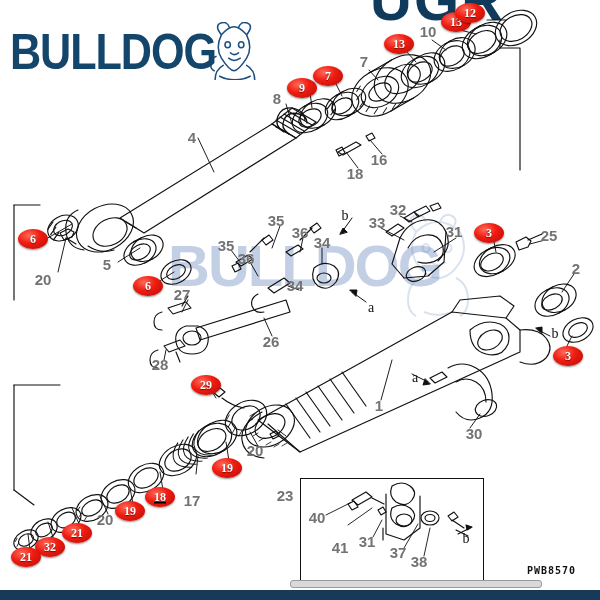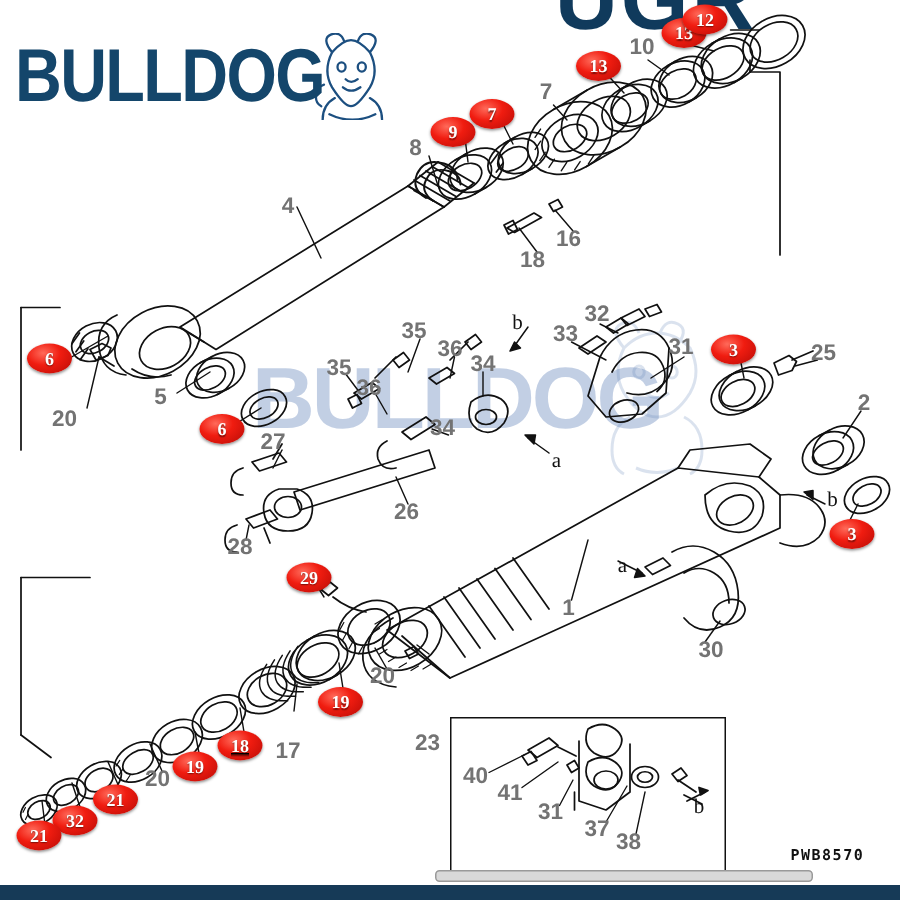--- a/index.html
+++ b/index.html
@@ -532,21 +532,21 @@
       <div class="callout" style="left: 454px; top: 232px;"><span class="bnum">31</span></div>
       <div class="callout" style="left: 549px; top: 236px;"><span class="bnum">25</span></div>
       <div class="callout" style="left: 576px; top: 269px;"><span class="bnum">2</span></div>
       <div class="callout" style="left: 379px; top: 406px;"><span class="bnum">1</span></div>
       <div class="callout" style="left: 474px; top: 434px;"><span class="bnum">30</span></div>
       <div class="callout" style="left: 192px; top: 481px; margin-top: 20px;"><span class="bnum">17</span></div>
       <div class="callout" style="left: 255px; top: 451px;"><span class="bnum">20</span></div>
       <div class="callout" style="left: 285px; top: 452px; margin-top: 44px;"><span class="bnum">23</span></div>
       <div class="callout" style="left: 105px; top: 520px;"><span class="bnum">20</span></div>
       <div class="callout" style="left: 317px; top: 518px;"><span class="bnum">40</span></div>
-      <div class="callout" style="left: 340px; top: 529px; text-align: right;"><span class="bnum">41</span></div>
+      <div class="callout" style="left: 340px; top: 548px; text-align: right;"><span class="bnum">41</span></div>
       <div class="callout" style="left: 367px; top: 542px;"><span class="bnum">31</span></div>
       <div class="callout" style="left: 398px; top: 553px;"><span class="bnum">37</span></div>
       <div class="callout" style="left: 419px; top: 562px;"><span class="bnum">38</span></div>
       <div class="callout" style="left: 345px; top: 215px;"><span class="alpha">b</span></div>
       <div class="callout" style="left: 371px; top: 307px;"><span class="alpha">a</span></div>
       <div class="callout" style="left: 415px; top: 377px;"><span class="alpha">a</span></div>
       <div class="callout" style="left: 555px; top: 333px;"><span class="alpha">b</span></div>
       <div class="callout" style="left: 466px; top: 538px;"><span class="alpha">b</span></div>
     </div>
 

